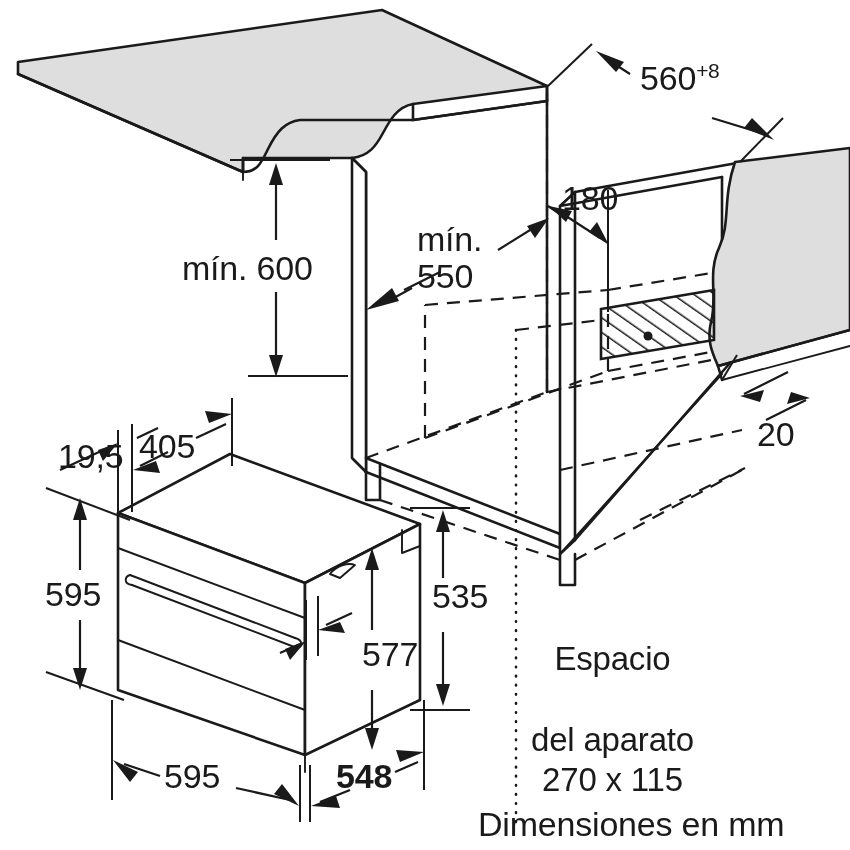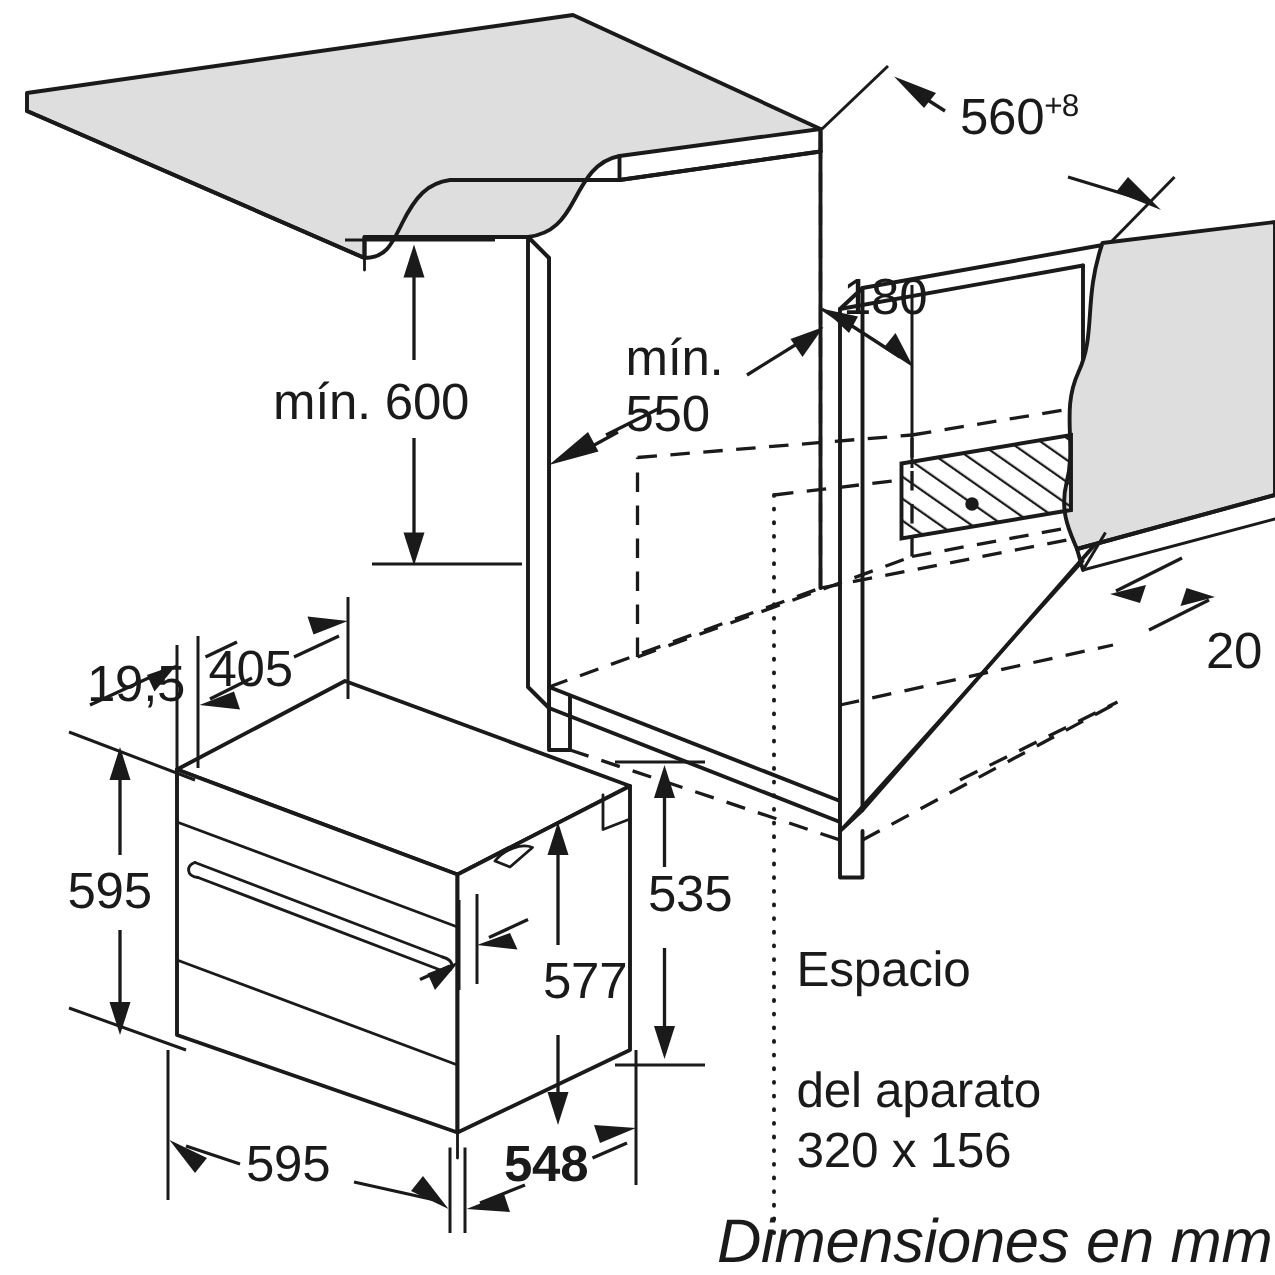--- a/index.html
+++ b/index.html
@@ -97,22 +97,21 @@
   .sup {
     font-size: 21px;
     vertical-align: super;
     letter-spacing: -0.5px;
   }
   .note-block {
     font-size: 33px;
     line-height: 1.22;
   }
   .caption {
-    font-size: 41px;
-    font-style: italic;
+    font-size: 34px;
   }
   .two-line { line-height: 1.1; }
 </style>
 </head>
 <body>
 
 <div id="diagram-root">
 
   <svg class="dwg" viewBox="0 0 850 850">
     <defs>
@@ -341,34 +340,34 @@
   </svg>
 
   <div class="label dim-label" style="left:640px; top:60px;"><span>560</span><span class="sup">+8</span></div>
 
   <div class="label dim-label" style="left:182px; top:250px;"><span>mín.</span> <span>600</span></div>
 
   <div class="label dim-label two-line" style="left:417px; top:221px;"><span>mín.</span><br><span>550</span></div>
 
   <div class="label dim-label" style="left:562px; top:180px;"><span>180</span></div>
 
-  <div class="label dim-label" style="left:804px; top:416px;"><span>20</span></div>
+  <div class="label dim-label" style="left:757px; top:416px;"><span>20</span></div>
 
   <div class="label dim-label" style="left:58px; top:390px;margin-top:48px;"><span>19,5</span></div>
 
   <div class="label dim-label" style="left:139px; top:428px;"><span>405</span></div>
 
   <div class="label dim-label" style="left:45px; top:576px;"><span>595</span></div>
 
   <div class="label dim-label" style="left:432px; top:578px;"><span>535</span></div>
 
 
   <div class="label dim-label" style="left:362px; top:636px;text-align:center;"><span>577</span></div>
 
   <div class="label dim-label" style="left:164px; top:758px;"><span>595</span></div>
 
   <div class="label dim-label" style="left:336px; top:758px;font-weight:bold;"><span>548</span></div>
 
-  <div class="label note-block" style="left:531px; top:626px;"><span>Espacio</span><br><br><span>del aparato</span><br><span>320 x 156</span></div>
+  <div class="label note-block" style="left:531px; top:639px;text-align:center;"><span>Espacio</span><br><br><span>del aparato</span><br><span>270 x 115</span></div>
 
   <div class="label caption" style="left:478px; top:806px;"><span>Dimensiones en mm</span></div>
 
 </div>
 
 </body></html>

